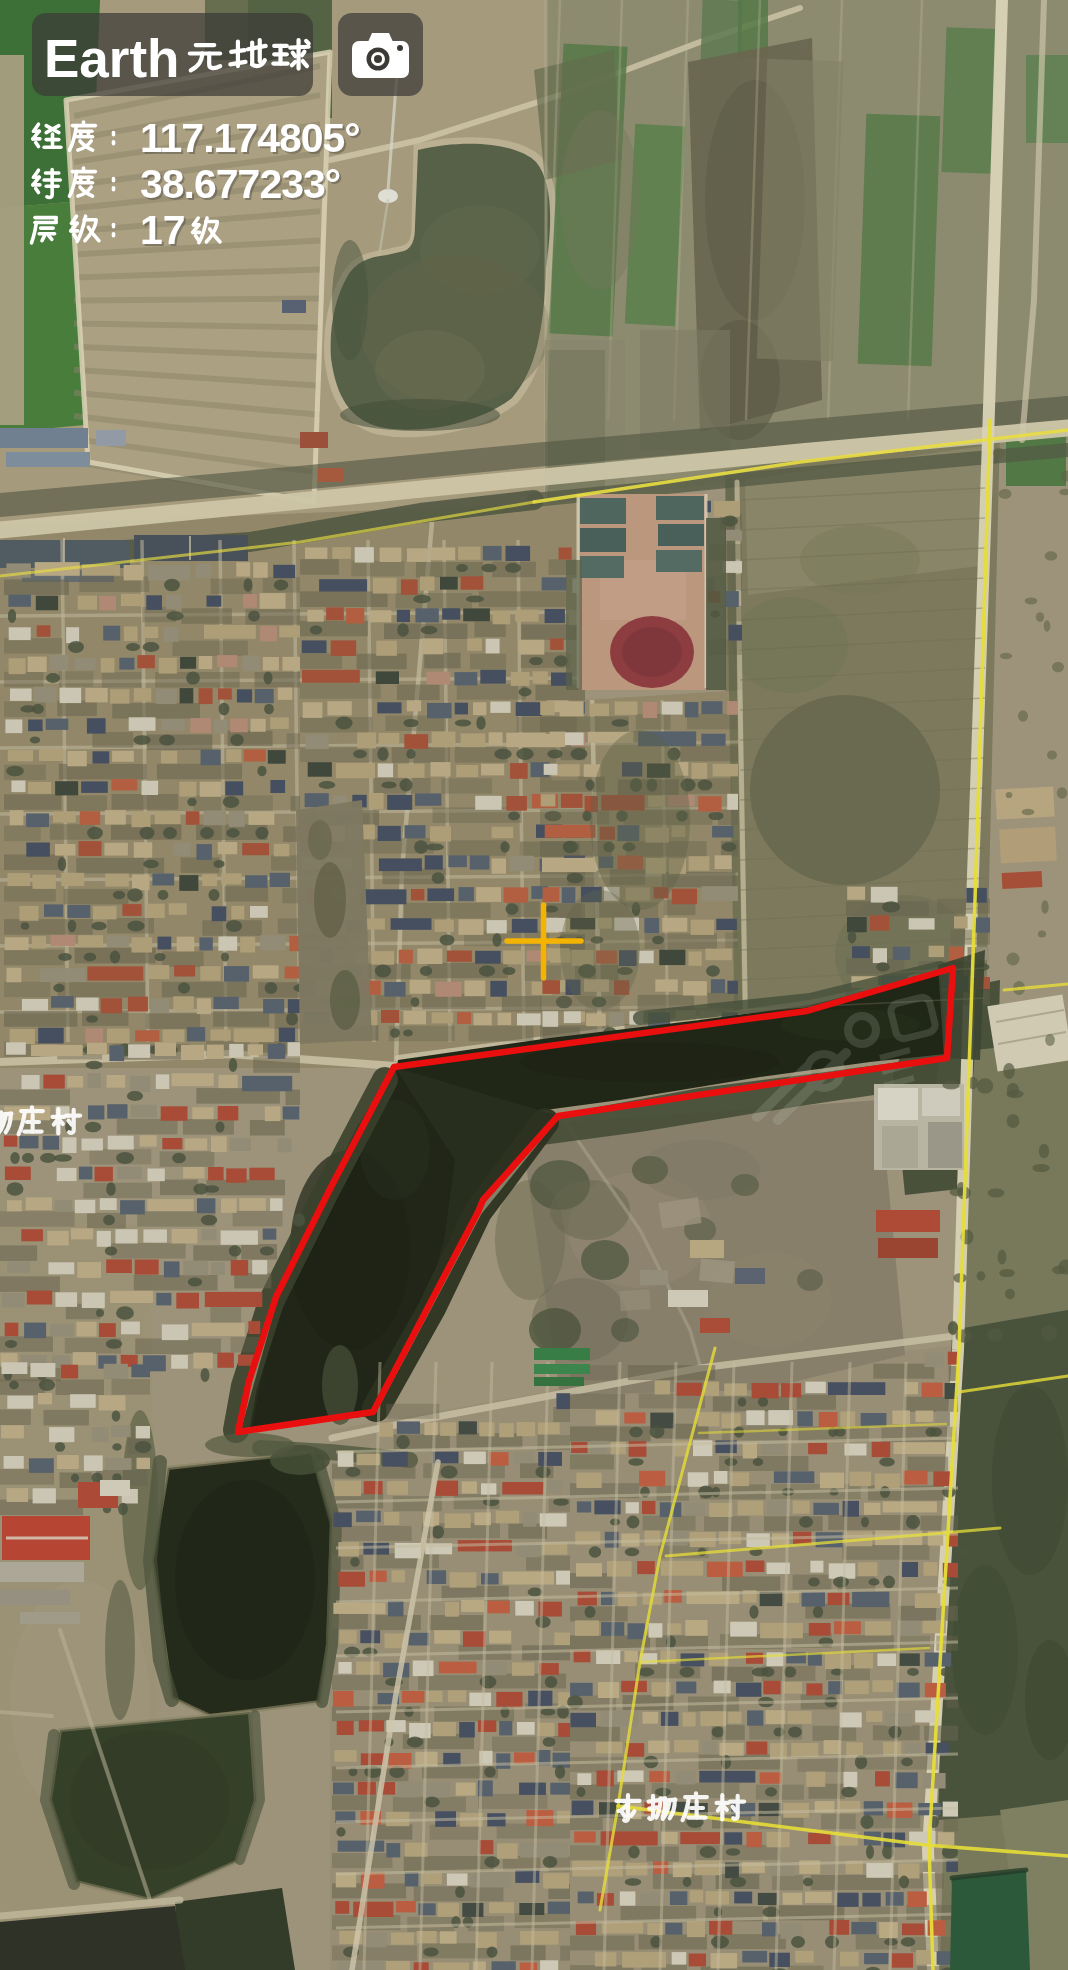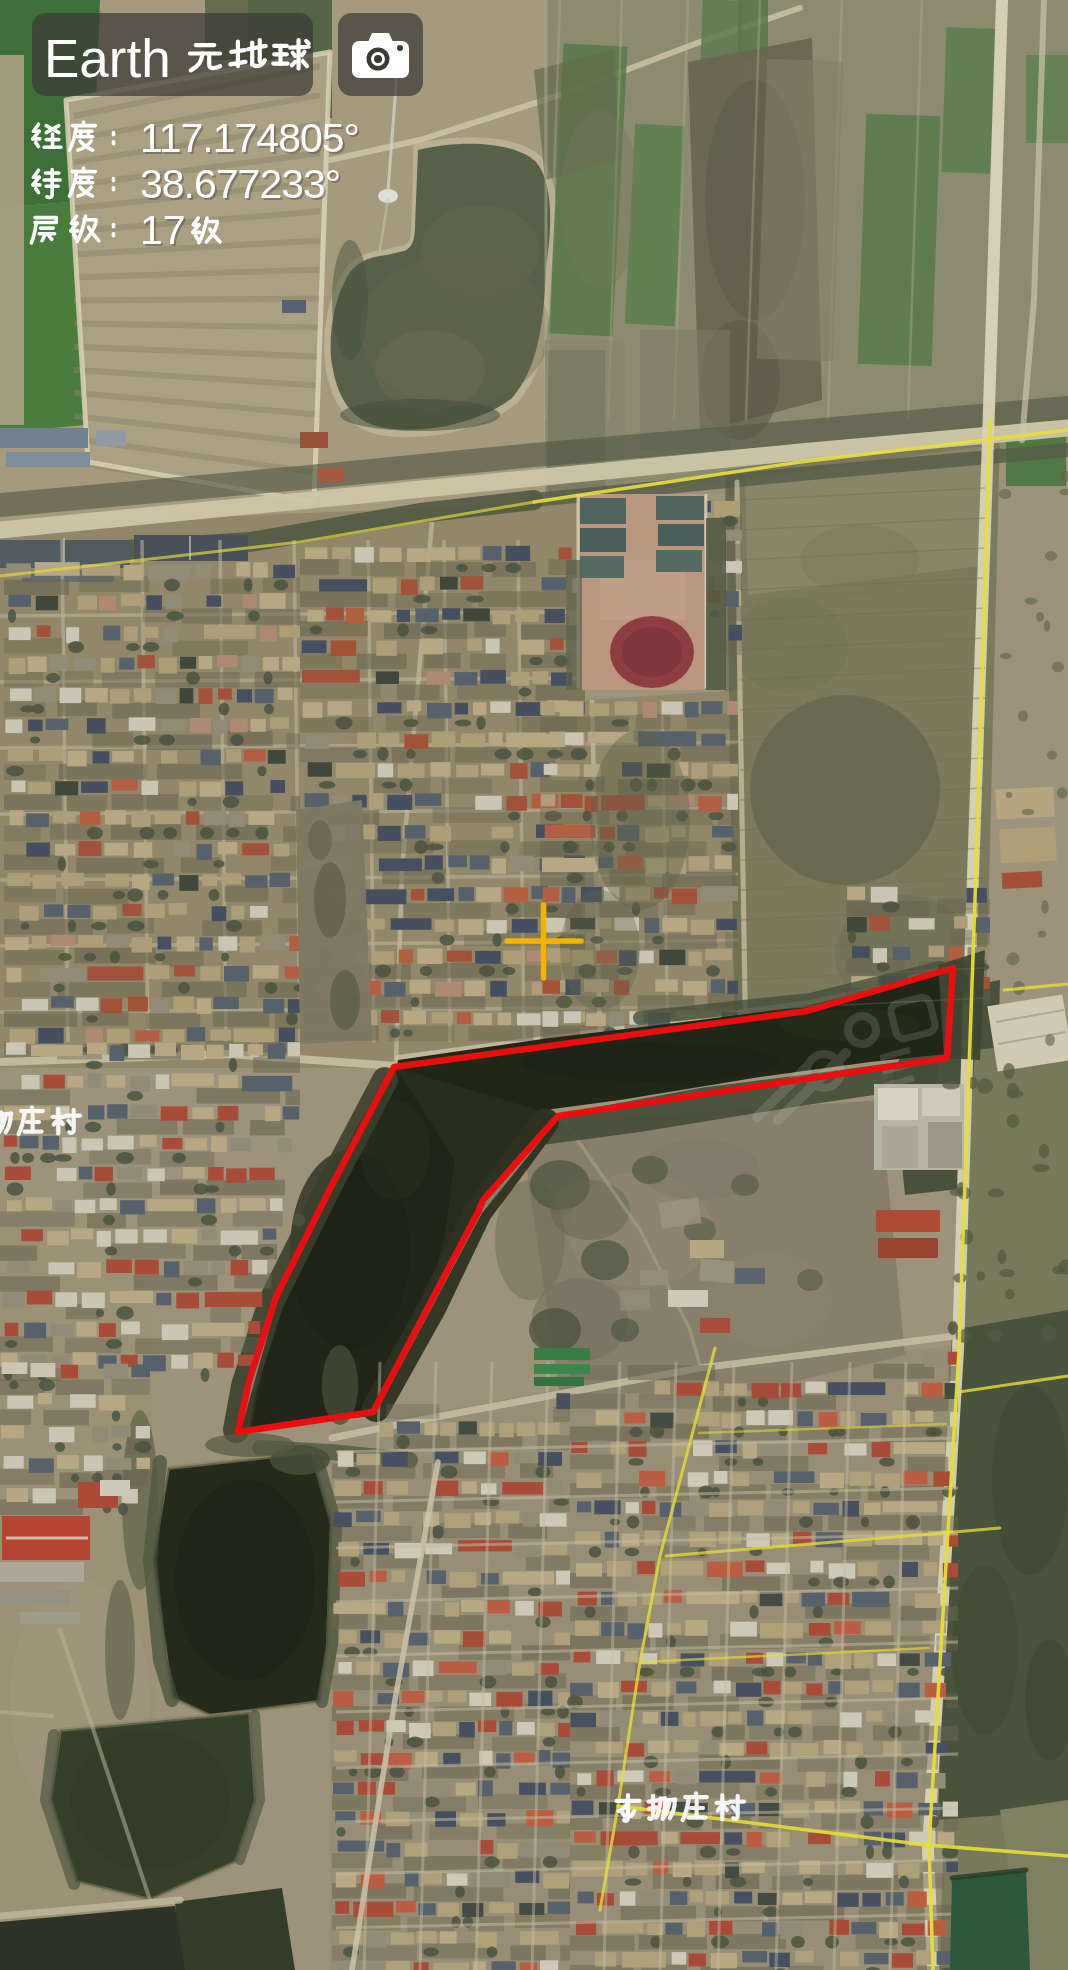--- a/index.html
+++ b/index.html
@@ -1,15 +1,15 @@
 <!DOCTYPE html>
 <html><head><meta charset="utf-8">
 <style>
 html,body{margin:0;padding:0;background:#a49a7f;}
-#stage{position:relative;width:1068px;height:1970px;overflow:hidden;font-family:"Liberation Sans",sans-serif;}
+#stage{position:relative;width:1068px;height:1970px;overflow:hidden;font-family:"Liberation Sans",sans-serif;font-weight:bold;}
 </style></head>
 <body>
 <div id="stage">
 <svg width="1068" height="1970" viewBox="0 0 1068 1970" xmlns="http://www.w3.org/2000/svg">
 <defs>
 <g id="g-yuan" fill="none" stroke-linecap="round" stroke-linejoin="round">
           <path d="M28,24 L72,24"></path>
           <path d="M14,44 L86,44"></path>
           <path d="M44,44 C42,62 36,74 16,84"></path>
           <path d="M60,44 L60,70 C60,80 72,82 86,74"></path>

